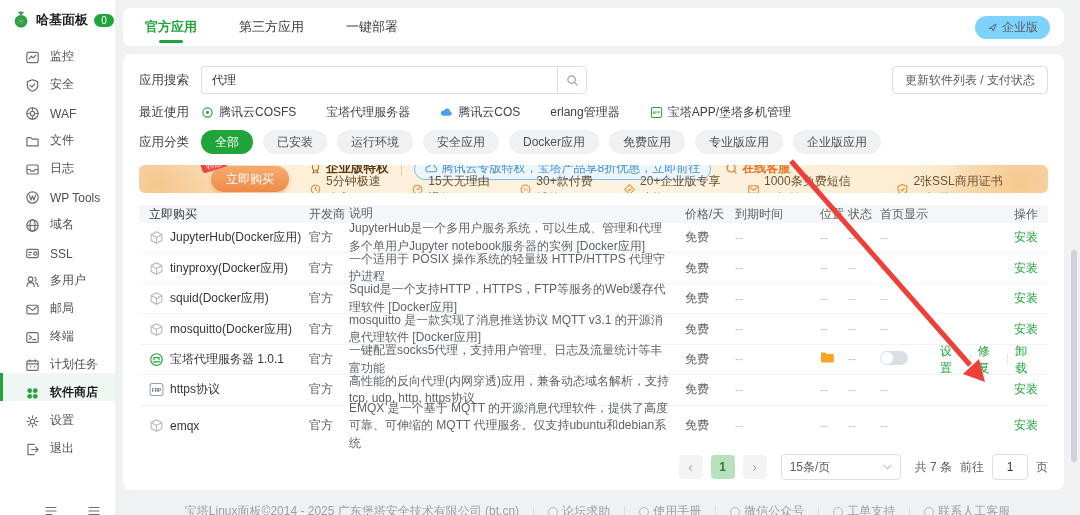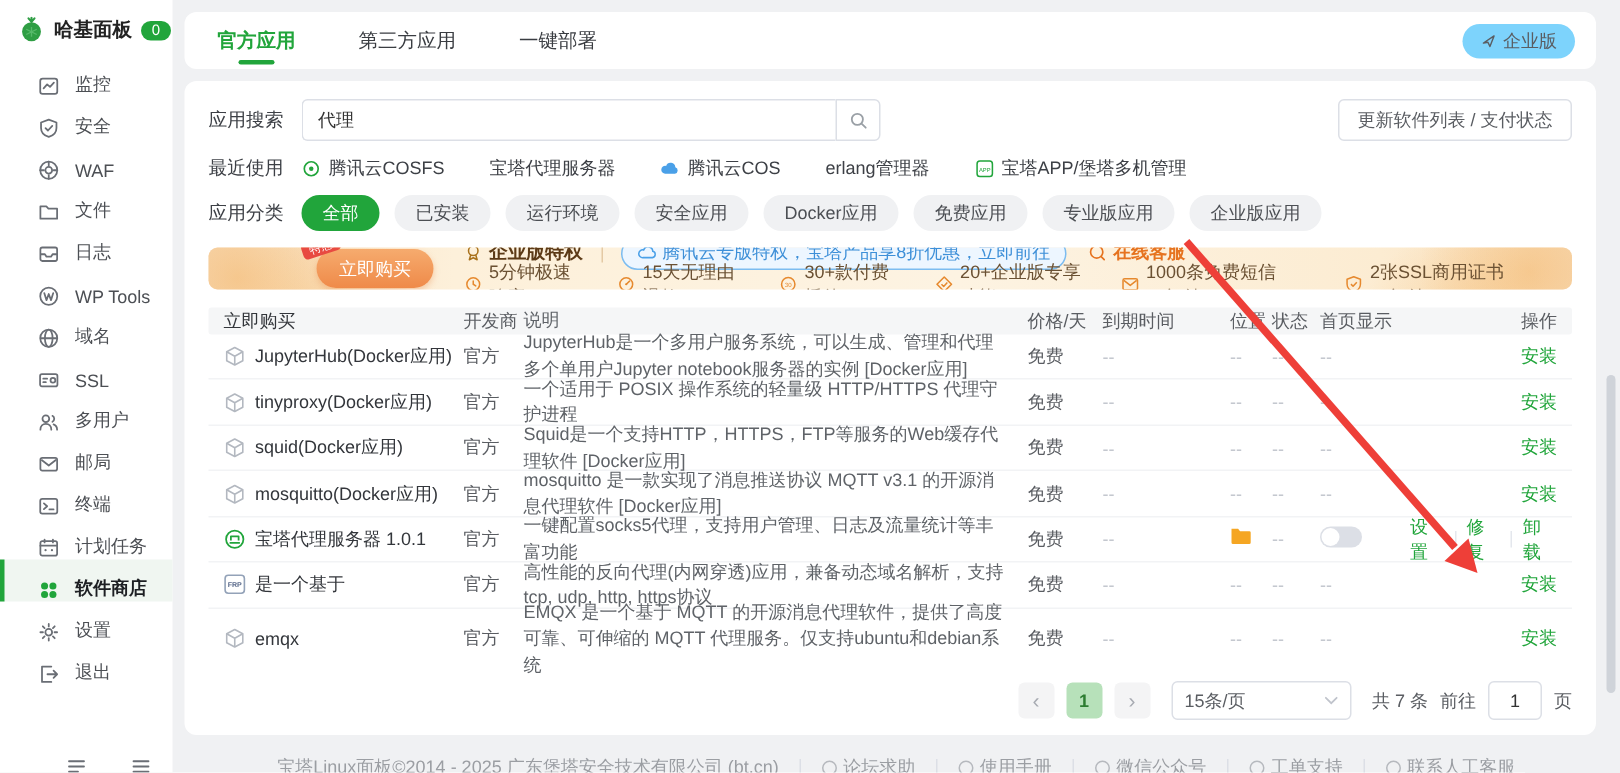--- a/index.html
+++ b/index.html
@@ -542,21 +542,21 @@
           <a class="op-link">卸载</a>
         </span>
       </div>
 
       <div class="t-row">
         <span class="c-name">
             <svg width="15" height="15" viewBox="0 0 14 14">
               <rect x="1" y="1.4" width="12" height="11.2" rx="2" fill="none" stroke="#93a2b8" stroke-width="1"></rect>
               <text x="7" y="9" text-anchor="middle" font-size="4.4" fill="#5b6b8c" font-weight="bold" font-family="Liberation Sans, sans-serif">FRP</text>
             </svg>
-            <span>是一个基于</span>
+            <span>https协议</span>
           </span>
         <span class="c-dev">官方</span>
         <span class="c-desc">高性能的反向代理(内网穿透)应用，兼备动态域名解析，支持tcp, udp, http, https协议</span>
         <span class="c-price">免费</span>
         <span class="c-exp">--</span>
         <span class="c-loc">--</span>
         <span class="c-status">--</span>
         <span class="c-home">--</span>
         <span class="c-ops">
             <a class="op-link">安装</a>

